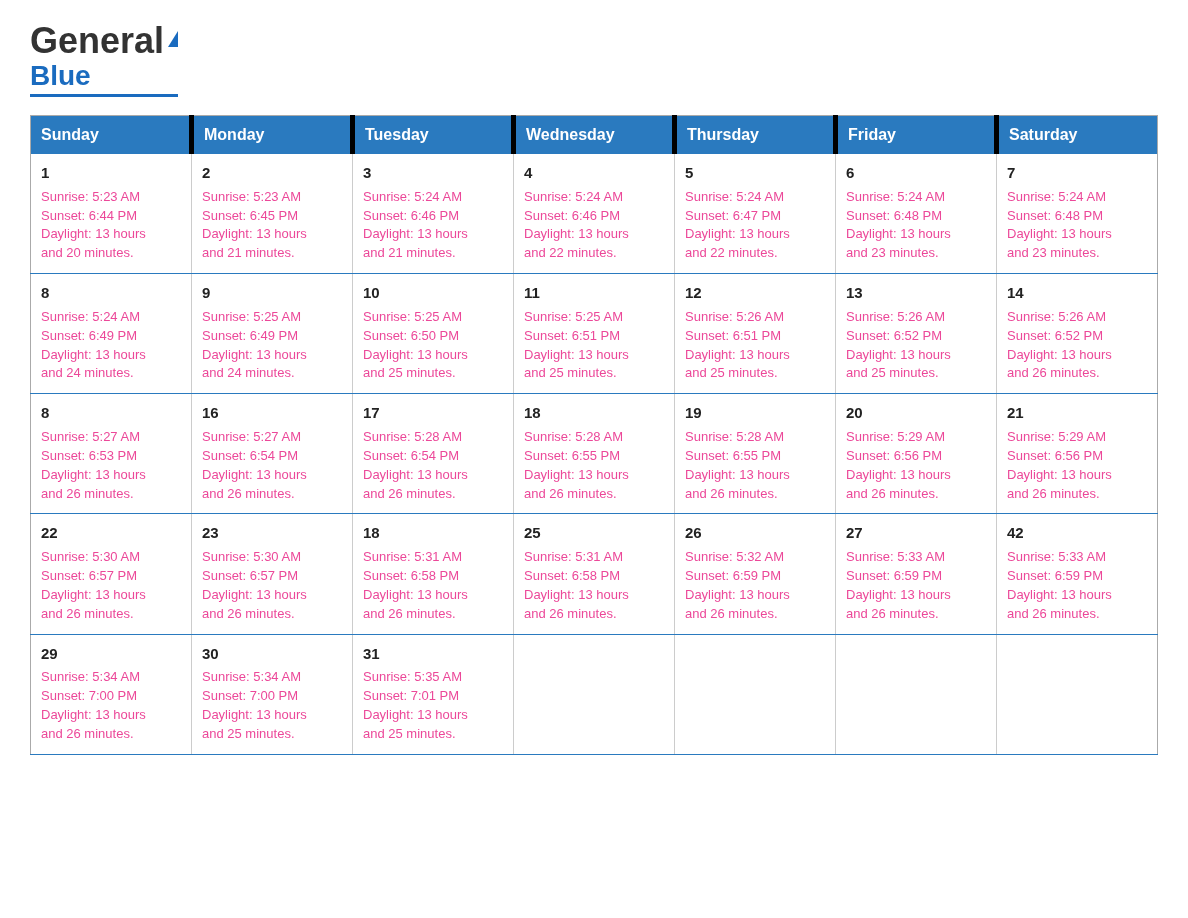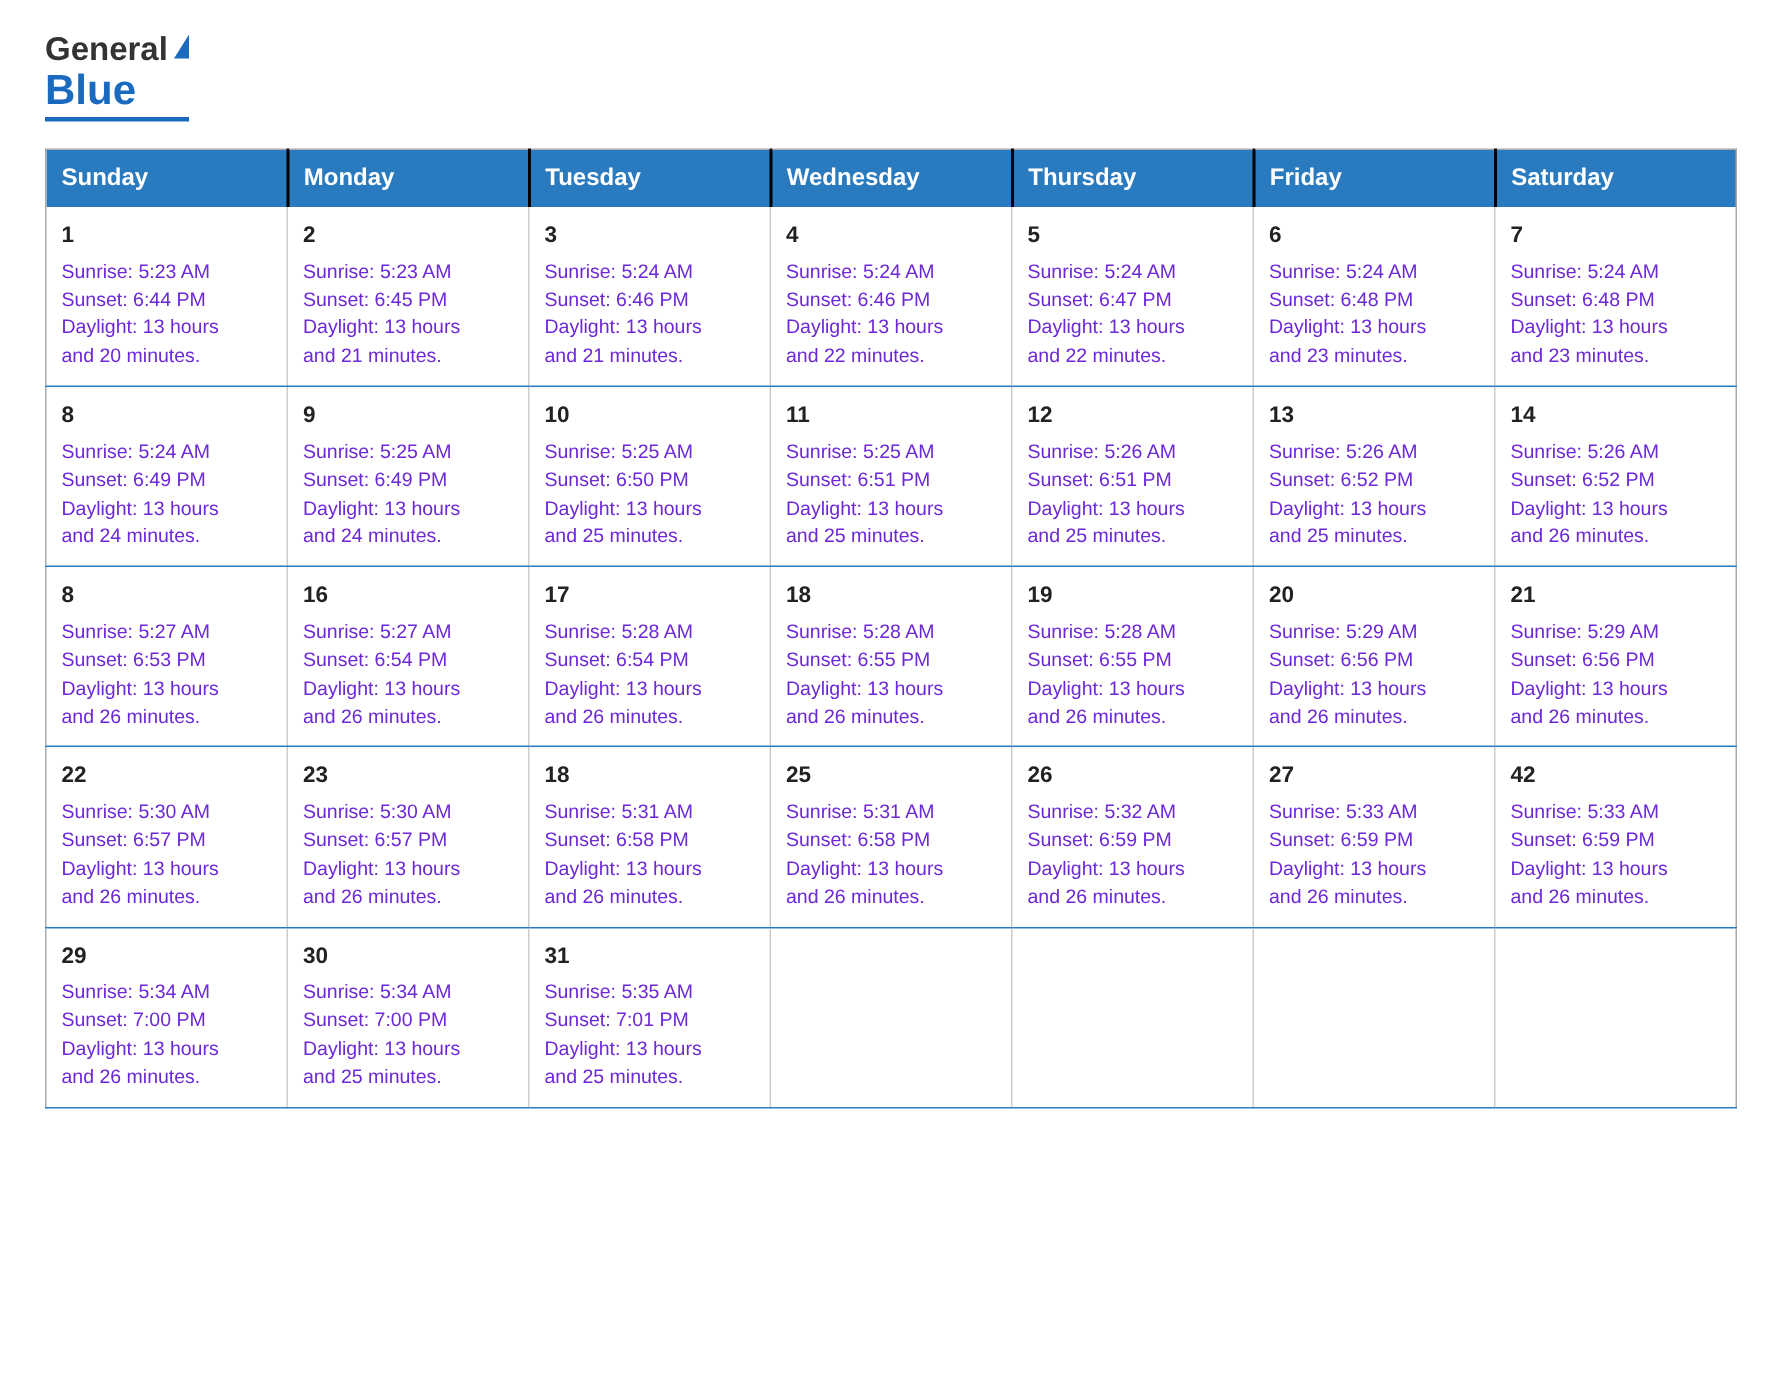--- a/index.html
+++ b/index.html
@@ -15,21 +15,21 @@
       justify-content: space-between;
       align-items: flex-start;
       margin-bottom: 18px;
     }
     .logo-area {
       display: flex;
       flex-direction: column;
       align-items: flex-start;
     }
     .logo-text {
-      font-size: 22px;
+      font-size: 36px;
       font-weight: bold;
       color: #333;
       display: flex;
       align-items: center;
       gap: 2px;
     }
     .logo-general { color: #333; }
     .logo-blue { color: #1a6bbf; }
     .logo-triangle {
       width: 0;
@@ -64,21 +64,21 @@
       border-collapse: collapse;
       border: 1px solid #aaa;
     }
     .calendar-table th {
       background: #2a7abf;
       color: #fff;
       font-size: 16px;
       font-weight: bold;
       padding: 10px 10px;
       text-align: left;
-      border-right: 2px solid #000000;
+      border-right: 5px solid #000000;
     }
     .calendar-table th:last-child {
       border-right: none;
     }
     .calendar-table td {
       vertical-align: top;
       padding: 8px 10px 10px 10px;
       border-right: 1px solid #ccc;
       border-bottom: 1px solid #2a7abf;
       width: calc(100% / 7);
@@ -95,21 +95,21 @@
     }
     .day-number {
       font-size: 15px;
       font-weight: bold;
       color: #222;
       margin-bottom: 4px;
       display: block;
     }
     .day-info {
       font-size: 13px;
-      color: #6d28d9;
+      color: #ec4899;
     }
     .empty-cell {
       background: #fff;
     }
   </style>
 </head>
 <body>
 
 <div class="header-area">
   <div class="logo-area">

